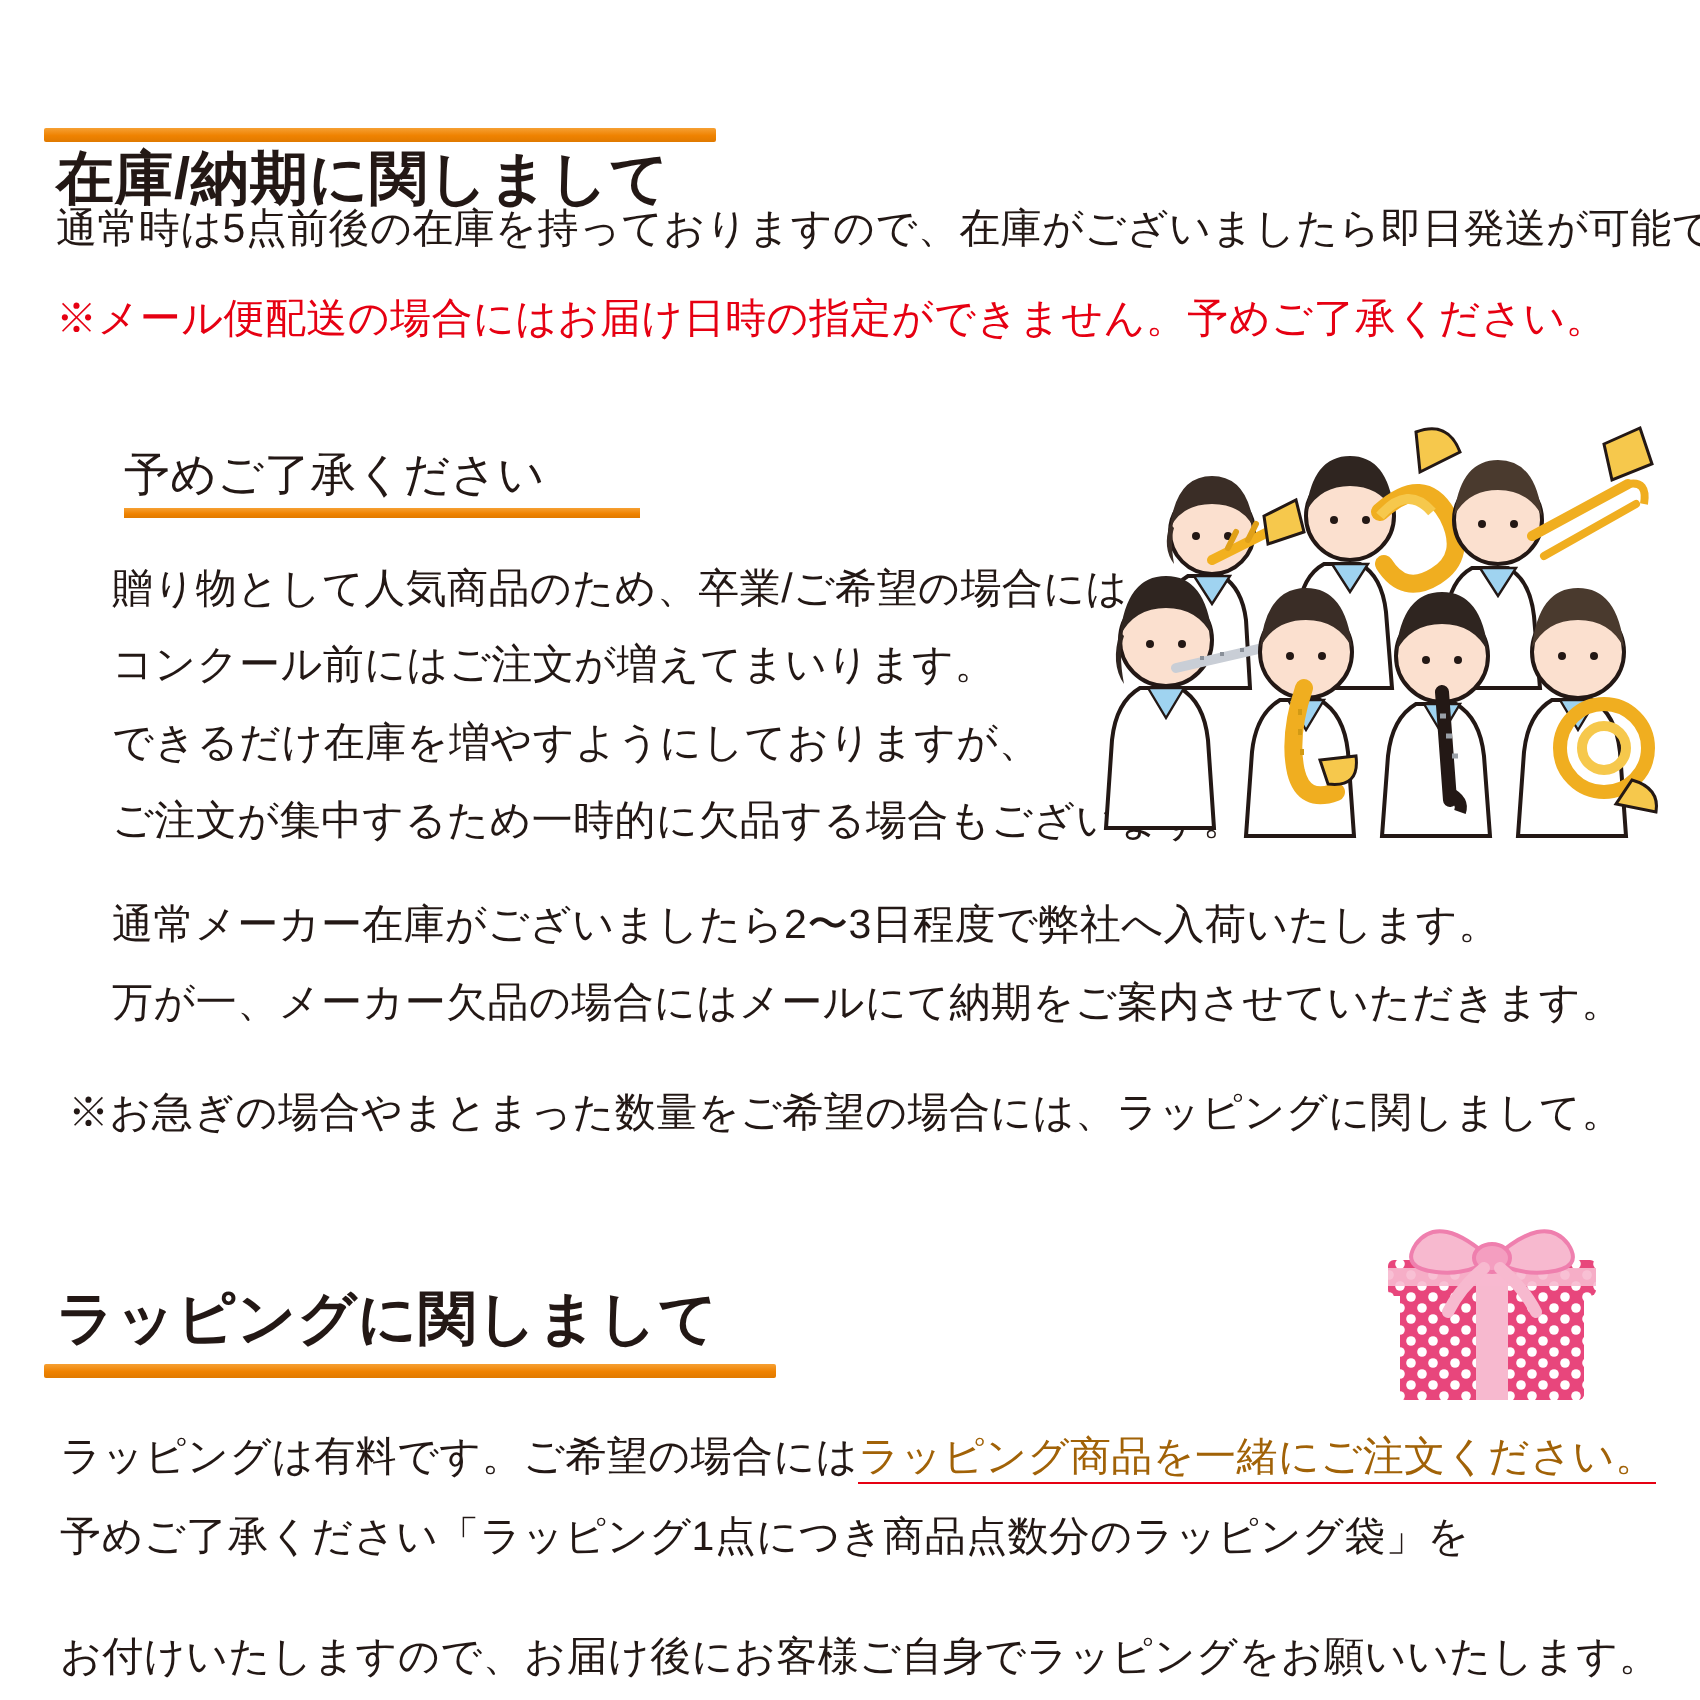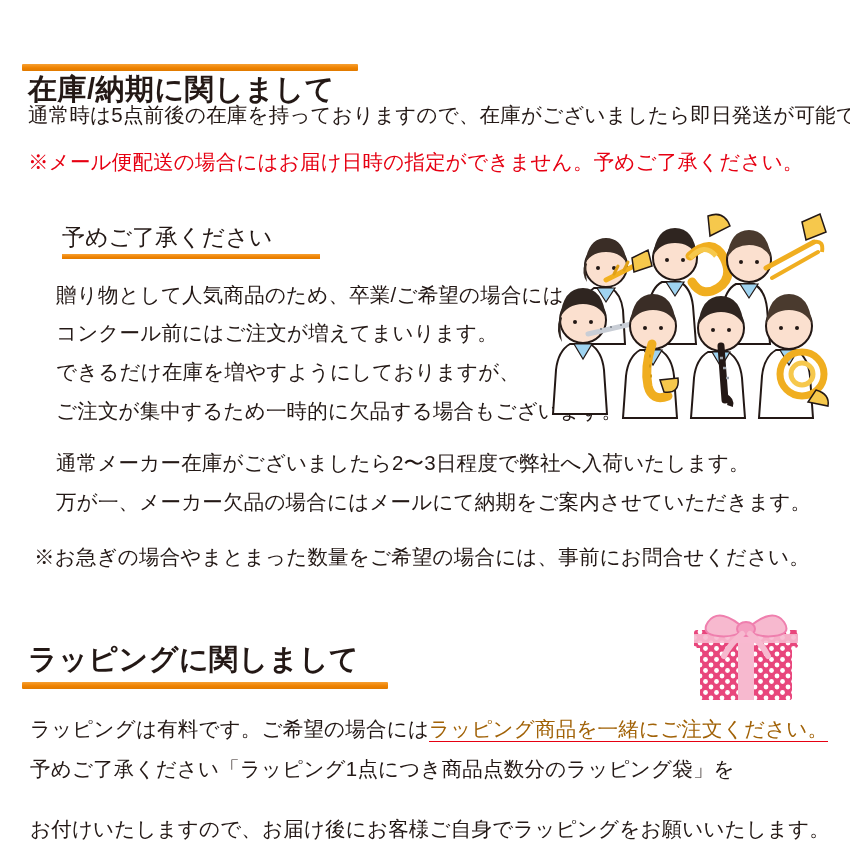--- a/index.html
+++ b/index.html
@@ -105,34 +105,34 @@
 <body>
 
 <div class="page">
 
   <div class="section-head" style="top:22px;margin-top:48px;">
     <span class="head-text">在庫/納期に関しまして</span>
   </div>
   <div class="head-rule" style="top:64px; width:336px;"></div>
 
   <div class="para" style="left:28px; top:98px;">通常時は5点前後の在庫を持っておりますので、在庫がございましたら即日発送が可能です。</div>
-  <div class="para red" style="left:28px; top:145px;">※メール便配送の場合にはお届け日時の指定ができません。予めご了承ください。</div>
+  <div class="para red" style="left:28px; top:145px;font-family:Liberation Mono, monospace;">※メール便配送の場合にはお届け日時の指定ができません。予めご了承ください。</div>
 
   <div class="sub-head">予めご了承ください</div>
   <div class="sub-rule"></div>
 
   <div class="para" style="left:56px; top:278px;">贈り物として人気商品のため、卒業/ご希望の場合には</div>
   <div class="para" style="left:56px; top:316px;">コンクール前にはご注文が増えてまいります。</div>
   <div class="para" style="left:56px; top:355px;">できるだけ在庫を増やすようにしておりますが、</div>
   <div class="para" style="left:56px; top:394px;">ご注文が集中するため一時的に欠品する場合もございます。</div>
 
   <div class="para" style="left:56px; top:446px;">通常メーカー在庫がございましたら2〜3日程度で弊社へ入荷いたします。</div>
   <div class="para" style="left:56px; top:485px;">万が一、メーカー欠品の場合にはメールにて納期をご案内させていただきます。</div>
 
-  <div class="para" style="left:34px; top:540px;">※お急ぎの場合やまとまった数量をご希望の場合には、事前にお問合せください。</div>
+  <div class="para" style="left:34px; top:540px;">※お急ぎの場合やまとまった数量をご希望の場合には、ラッピングに関しまして。</div>
 
   <div class="band">
     <svg width="300" height="232" viewBox="0 0 300 232" xmlns="http://www.w3.org/2000/svg">
 
       <g>
         <path d="M54 92 q-10 6 -12 22 l-3 34 h46 l-2 -34 q-2 -16 -12 -22 z" fill="#ffffff" stroke="#231815" stroke-width="2"></path>
         <path d="M57 92 l9 14 l9 -14 z" fill="#9fd3f0" stroke="#231815" stroke-width="1.2"></path>
         <circle cx="66" cy="70" r="21" fill="#fbe0cf" stroke="#231815" stroke-width="2"></circle>
         <path d="M45 68 q3 -26 21 -26 q18 0 21 26 q-6 -12 -21 -12 q-15 0 -21 12 z" fill="#3a2d26"></path>
         <path d="M45 66 q-4 12 2 20 q-2 -12 0 -18 z" fill="#3a2d26"></path>

